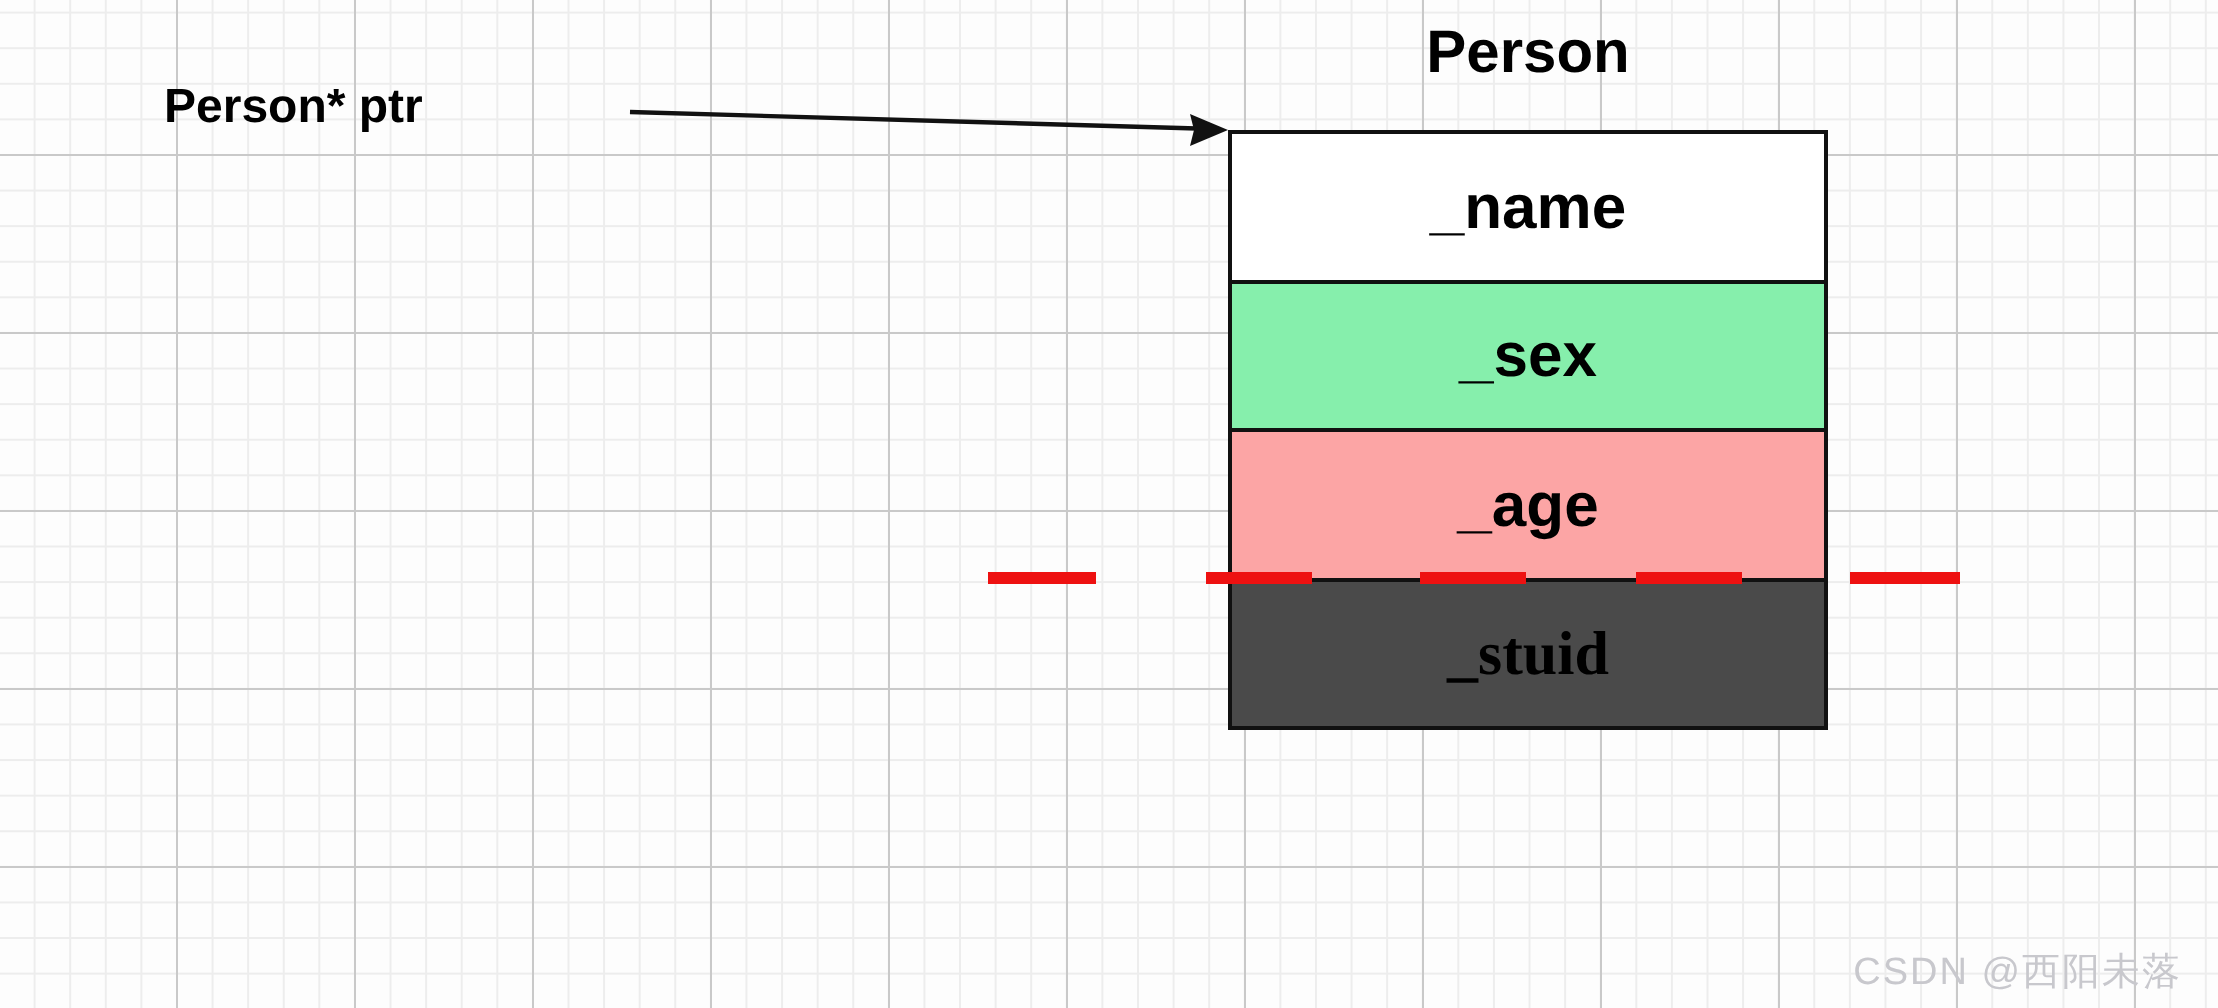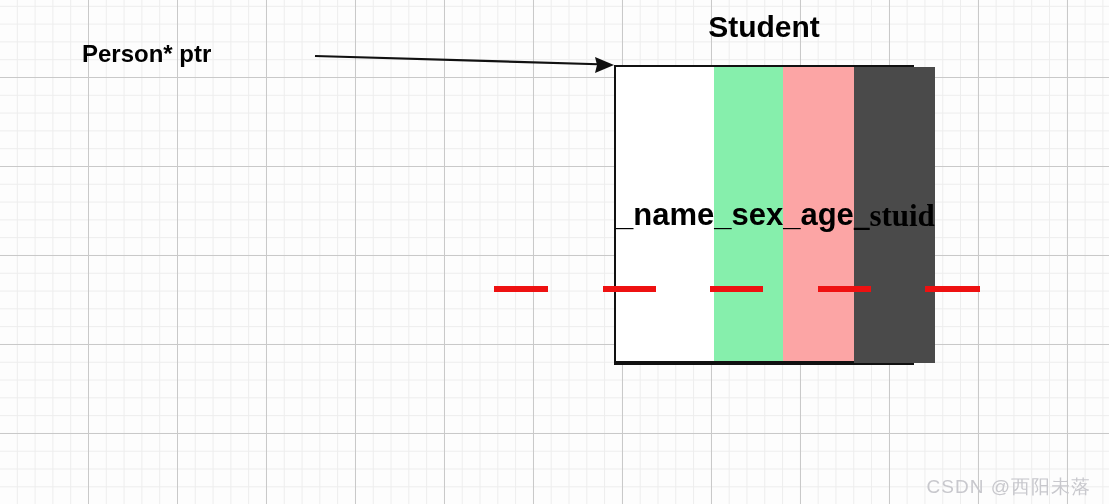--- a/index.html
+++ b/index.html
@@ -39,21 +39,21 @@
 
   
   #class-box {
     left: 614px;
     top: 65px;
     width: 300px;
     height: 300px;
     border: 2px solid #111111;
     box-sizing: border-box;
     display: flex;
-    flex-direction: row;
+    flex-direction: column;
     background: #ffffff;
   }
 
   .field-row {
     flex: 1 1 0;
     display: flex;
     align-items: center;
     justify-content: center;
     border-bottom: 2px solid #111111;
     box-sizing: border-box;
@@ -121,21 +121,21 @@
     line-height: 1.1;
   }
 </style>
 </head>
 <body>
 
 <div id="canvas">
 
   <div id="grid-bg" class="abs"></div>
 
-  <div id="class-title" class="abs" style="left: 614px; width: 300px;">Student</div>
+  <div id="class-title" class="abs" style="left: 614px; width: 300px;">Person</div>
 
   <div id="pointer-label" class="abs">Person* ptr</div>
 
   <svg id="arrow-layer" viewBox="0 0 1109 504" preserveAspectRatio="none">
     <g>
       <line id="arrow-shaft" x1="315" y1="56" x2="607" y2="64.5" stroke="#111111" stroke-width="2.2" stroke-linecap="butt"></line>
       <polygon id="arrow-head" points="614,65 595,57 597,65 595,73" fill="#111111"></polygon>
     </g>
   </svg>
 

